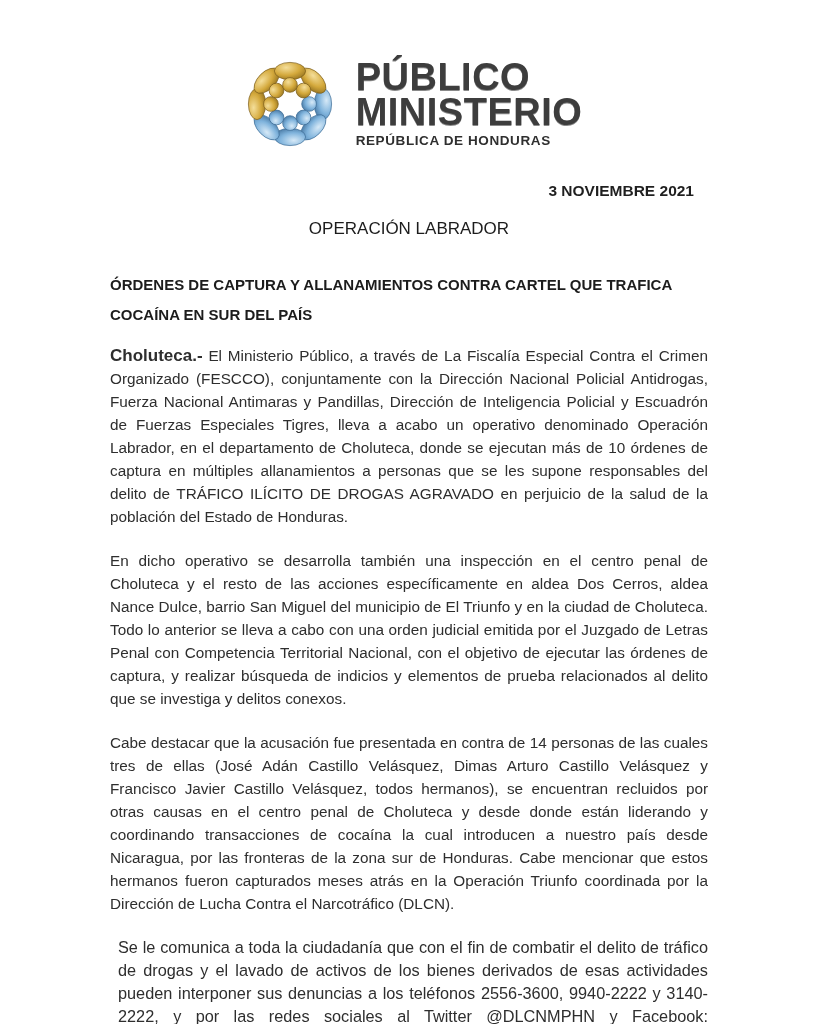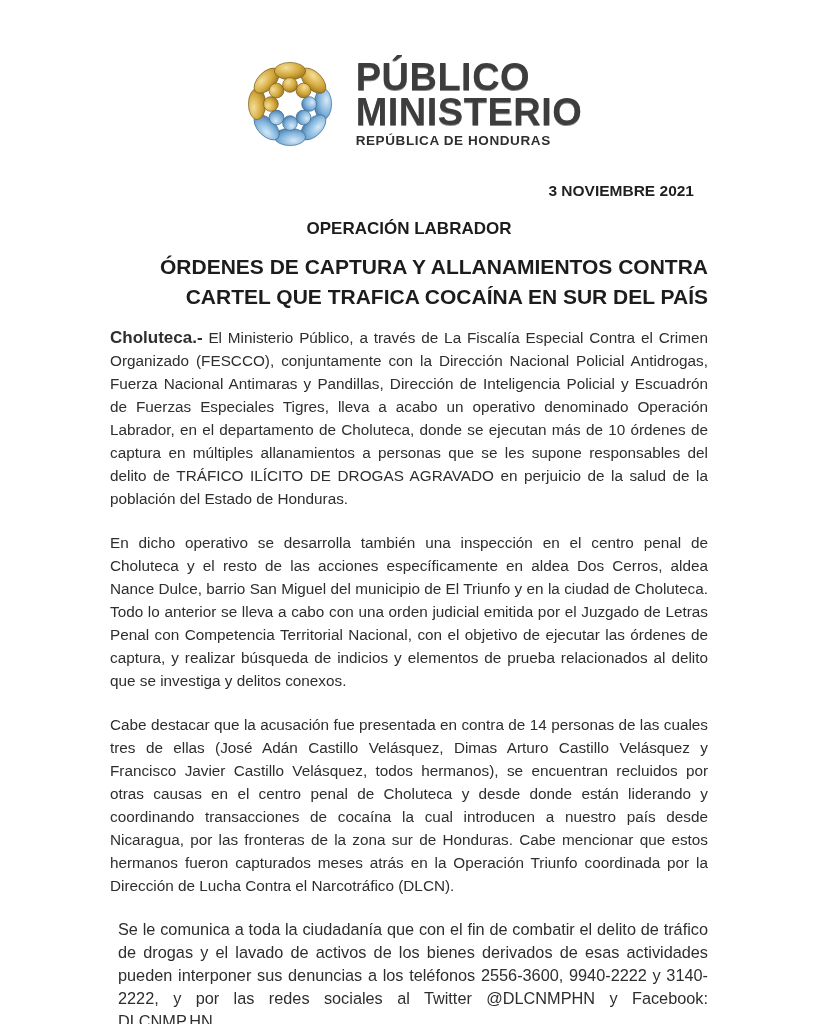--- a/index.html
+++ b/index.html
@@ -46,29 +46,29 @@
     margin-top: 26px;
     text-align: right;
     padding-right: 14px;
     font-weight: bold;
     font-size: 15.5px;
     color: #1f1f1f;
   }
   .headline {
     margin-top: 19px;
     text-align: center;
-    font-weight: bold;
+    font-weight: normal;
     font-size: 17px;
     color: #1c1c1c;
   }
   .subheadline {
-    margin-top: 13px;
-    text-align: right;
+    margin-top: 31px;
+    text-align: left;
     font-weight: bold;
-    font-size: 21px;
+    font-size: 15px;
     line-height: 30px;
     color: #1c1c1c;
   }
   .body-par {
     margin-top: 14px;
     margin-bottom: 21px;
     text-align: justify;
     font-size: 15.3px;
     line-height: 23px;
     color: #2e2e2e;

